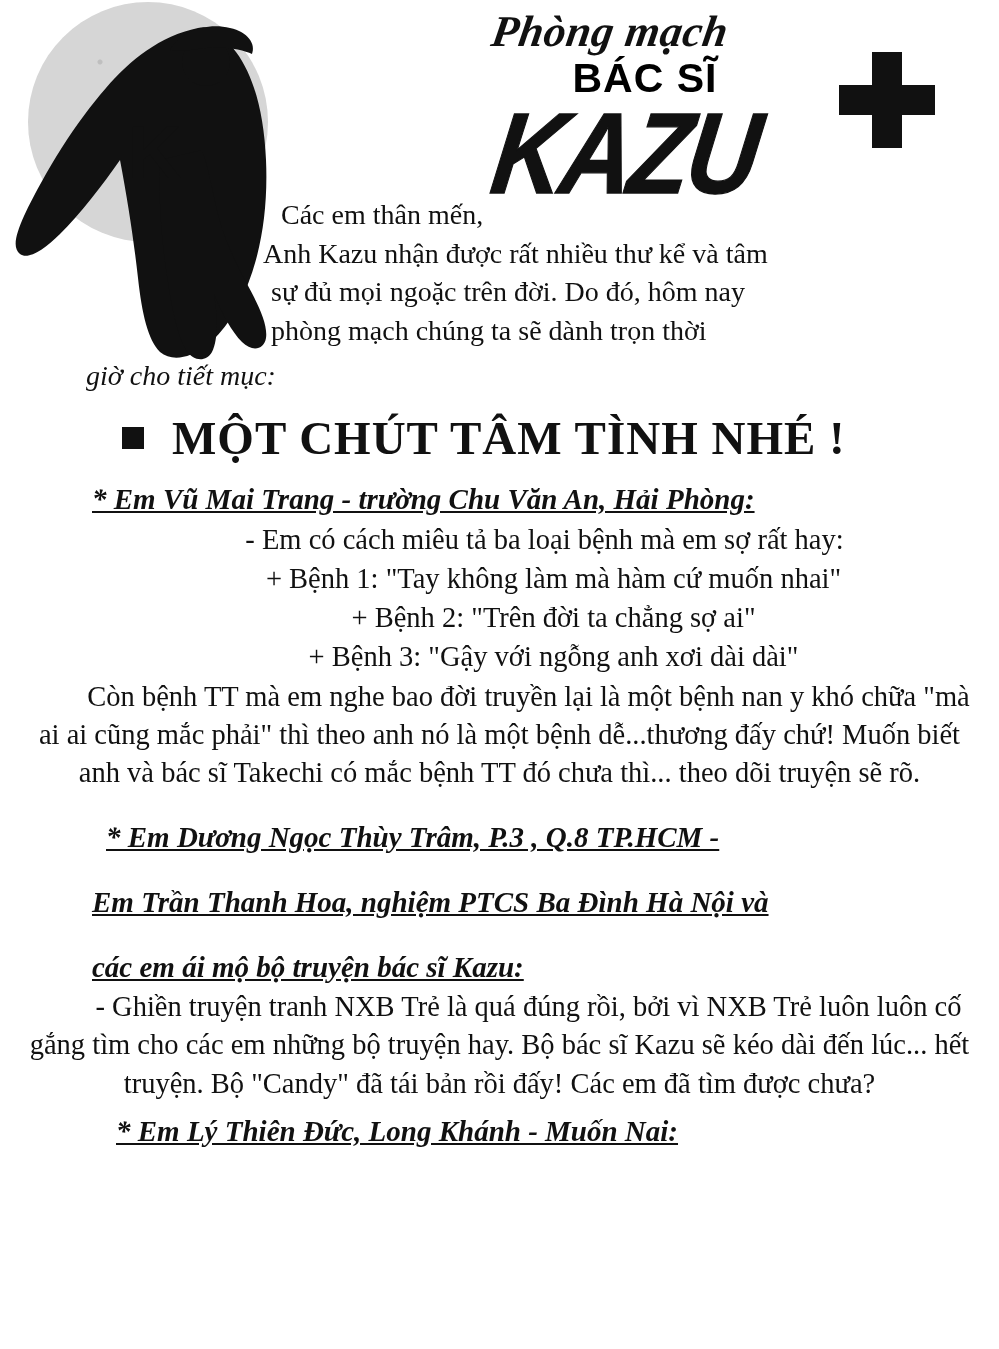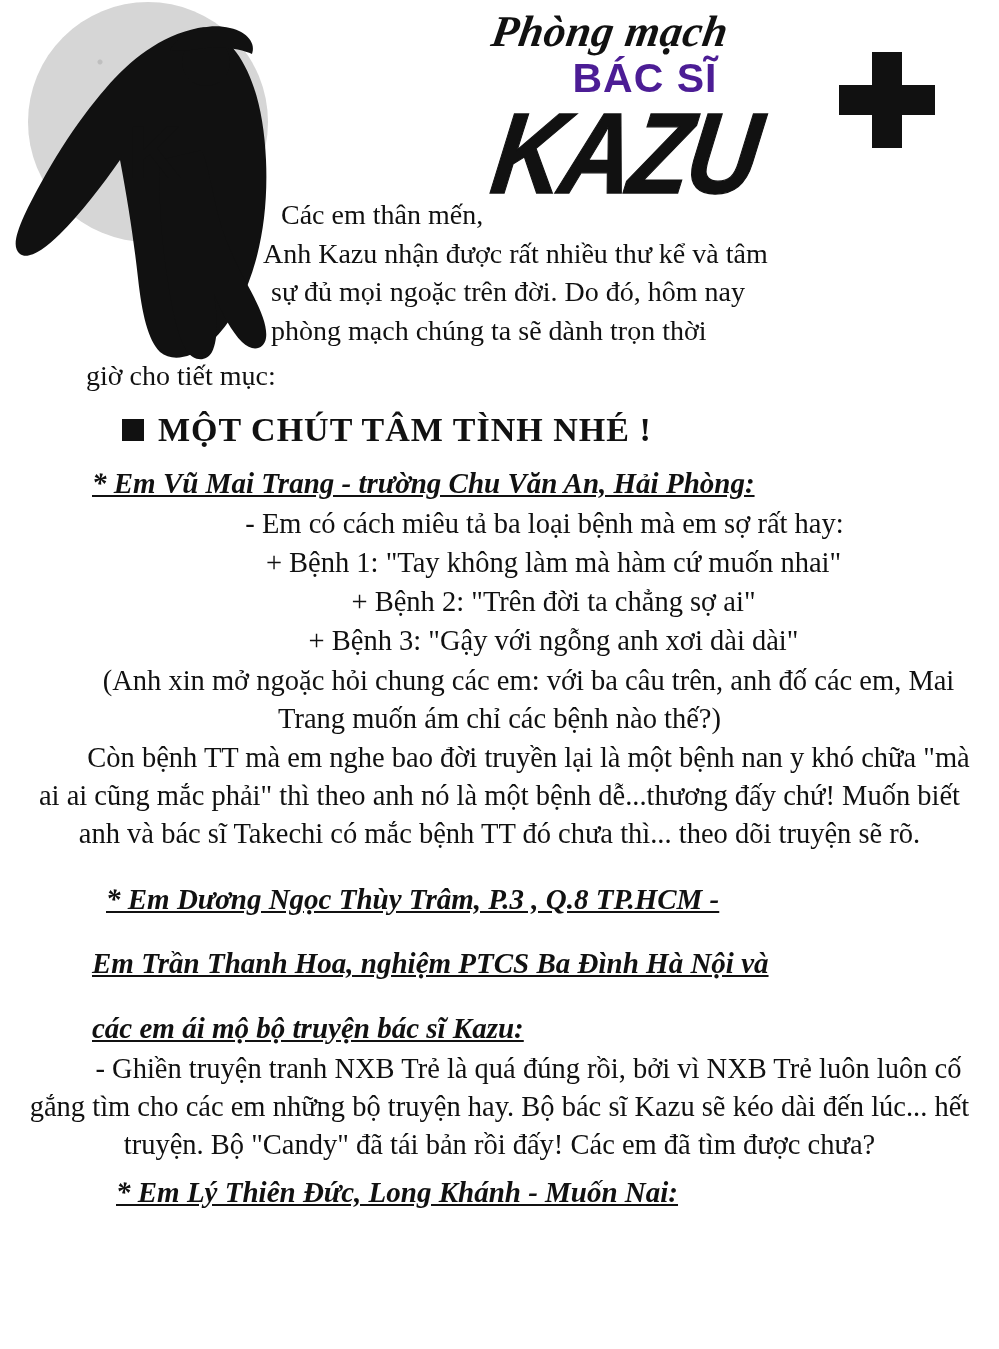--- a/index.html
+++ b/index.html
@@ -67,21 +67,21 @@
     letter-spacing: .5px;
     color: #111;
     text-align: center;
     transform: skewX(-9deg);
     margin-top: 6px;
   }
   .title-line2 {
     font-family: "Liberation Sans", sans-serif;
     font-weight: bold;
     font-size: 41px;
-    color: #4c1d95;
+    color: #000000;
     text-align: center;
     letter-spacing: 1px;
     margin-top: -2px;
     padding-left: 70px;
   }
   .title-line3 {
     font-family: "Liberation Sans", sans-serif;
     font-weight: bold;
     font-style: italic;
     font-size: 92px;
@@ -129,32 +129,33 @@
     text-align: left;
     padding-left: 255px;
     text-indent: 0;
   }
   .intro .ln { display:block; }
   .intro-tail {
     font-size: 28px;
     line-height: 1.38;
     margin: 0 0 2px 0;
     padding-left: 60px;
+    font-style: italic;
   }
 
   .section-head {
     font-family: "Liberation Serif", serif;
     font-weight: bold;
-    font-size: 34px;
+    font-size: 47px;
     letter-spacing: 1px;
     margin: 16px 0 16px 0;
     padding-left: 96px;
     display: flex;
     align-items: center;
-    gap: 14px;
+    gap: 28px;
   }
   .sq {
     display: inline-block;
     width: 22px;
     height: 22px;
     background: #111;
     flex: none;
   }
 
   .qhead {
@@ -222,21 +223,20 @@
   <div class="section-head">
     <span class="sq"></span>
     <span>MỘT CHÚT TÂM TÌNH NHÉ !</span>
   </div>
 
   <div class="qhead">* Em Vũ Mai Trang - trường Chu Văn An, Hải Phòng:</div>
   <p class="para sub">- Em có cách miêu tả ba loại bệnh mà em sợ rất hay:</p>
   <p class="para sub2">+ Bệnh 1: "Tay không làm mà hàm cứ muốn nhai"</p>
   <p class="para sub2">+ Bệnh 2: "Trên đời ta chẳng sợ ai"</p>
   <p class="para sub2">+ Bệnh 3: "Gậy với ngỗng anh xơi dài dài"</p>
-  <p class="para indent">(Anh xin mở ngoặc hỏi chung các em: với ba câu trên, anh đố các em, Mai Trang muốn ám chỉ các bệnh nào thế?)</p>
   <p class="para indent">Còn bệnh TT mà em nghe bao đời truyền lại là một bệnh nan y khó chữa "mà ai ai cũng mắc phải" thì theo anh nó là một bệnh dễ...thương đấy chứ! Muốn biết anh và bác sĩ Takechi có mắc bệnh TT đó chưa thì... theo dõi truyện sẽ rõ.</p>
 
   <div class="qhead block">
     <span class="cont">* Em Dương Ngọc Thùy Trâm, P.3 , Q.8 TP.HCM -</span>
     <span class="cont" style="margin-left:-14px">Em Trần Thanh Hoa, nghiệm PTCS Ba Đình Hà Nội và</span>
     <span class="cont" style="margin-left:-14px">các em ái mộ bộ truyện bác sĩ Kazu:</span>
   </div>
   <p class="para indent">- Ghiền truyện tranh NXB Trẻ là quá đúng rồi, bởi vì NXB Trẻ luôn luôn cố gắng tìm cho các em những bộ truyện hay. Bộ bác sĩ Kazu sẽ kéo dài đến lúc... hết truyện. Bộ "Candy" đã tái bản rồi đấy! Các em đã tìm được chưa?</p>
 
   <div class="qhead" style="padding-left:90px">* Em Lý Thiên Đức, Long Khánh - Muốn Nai:</div>

